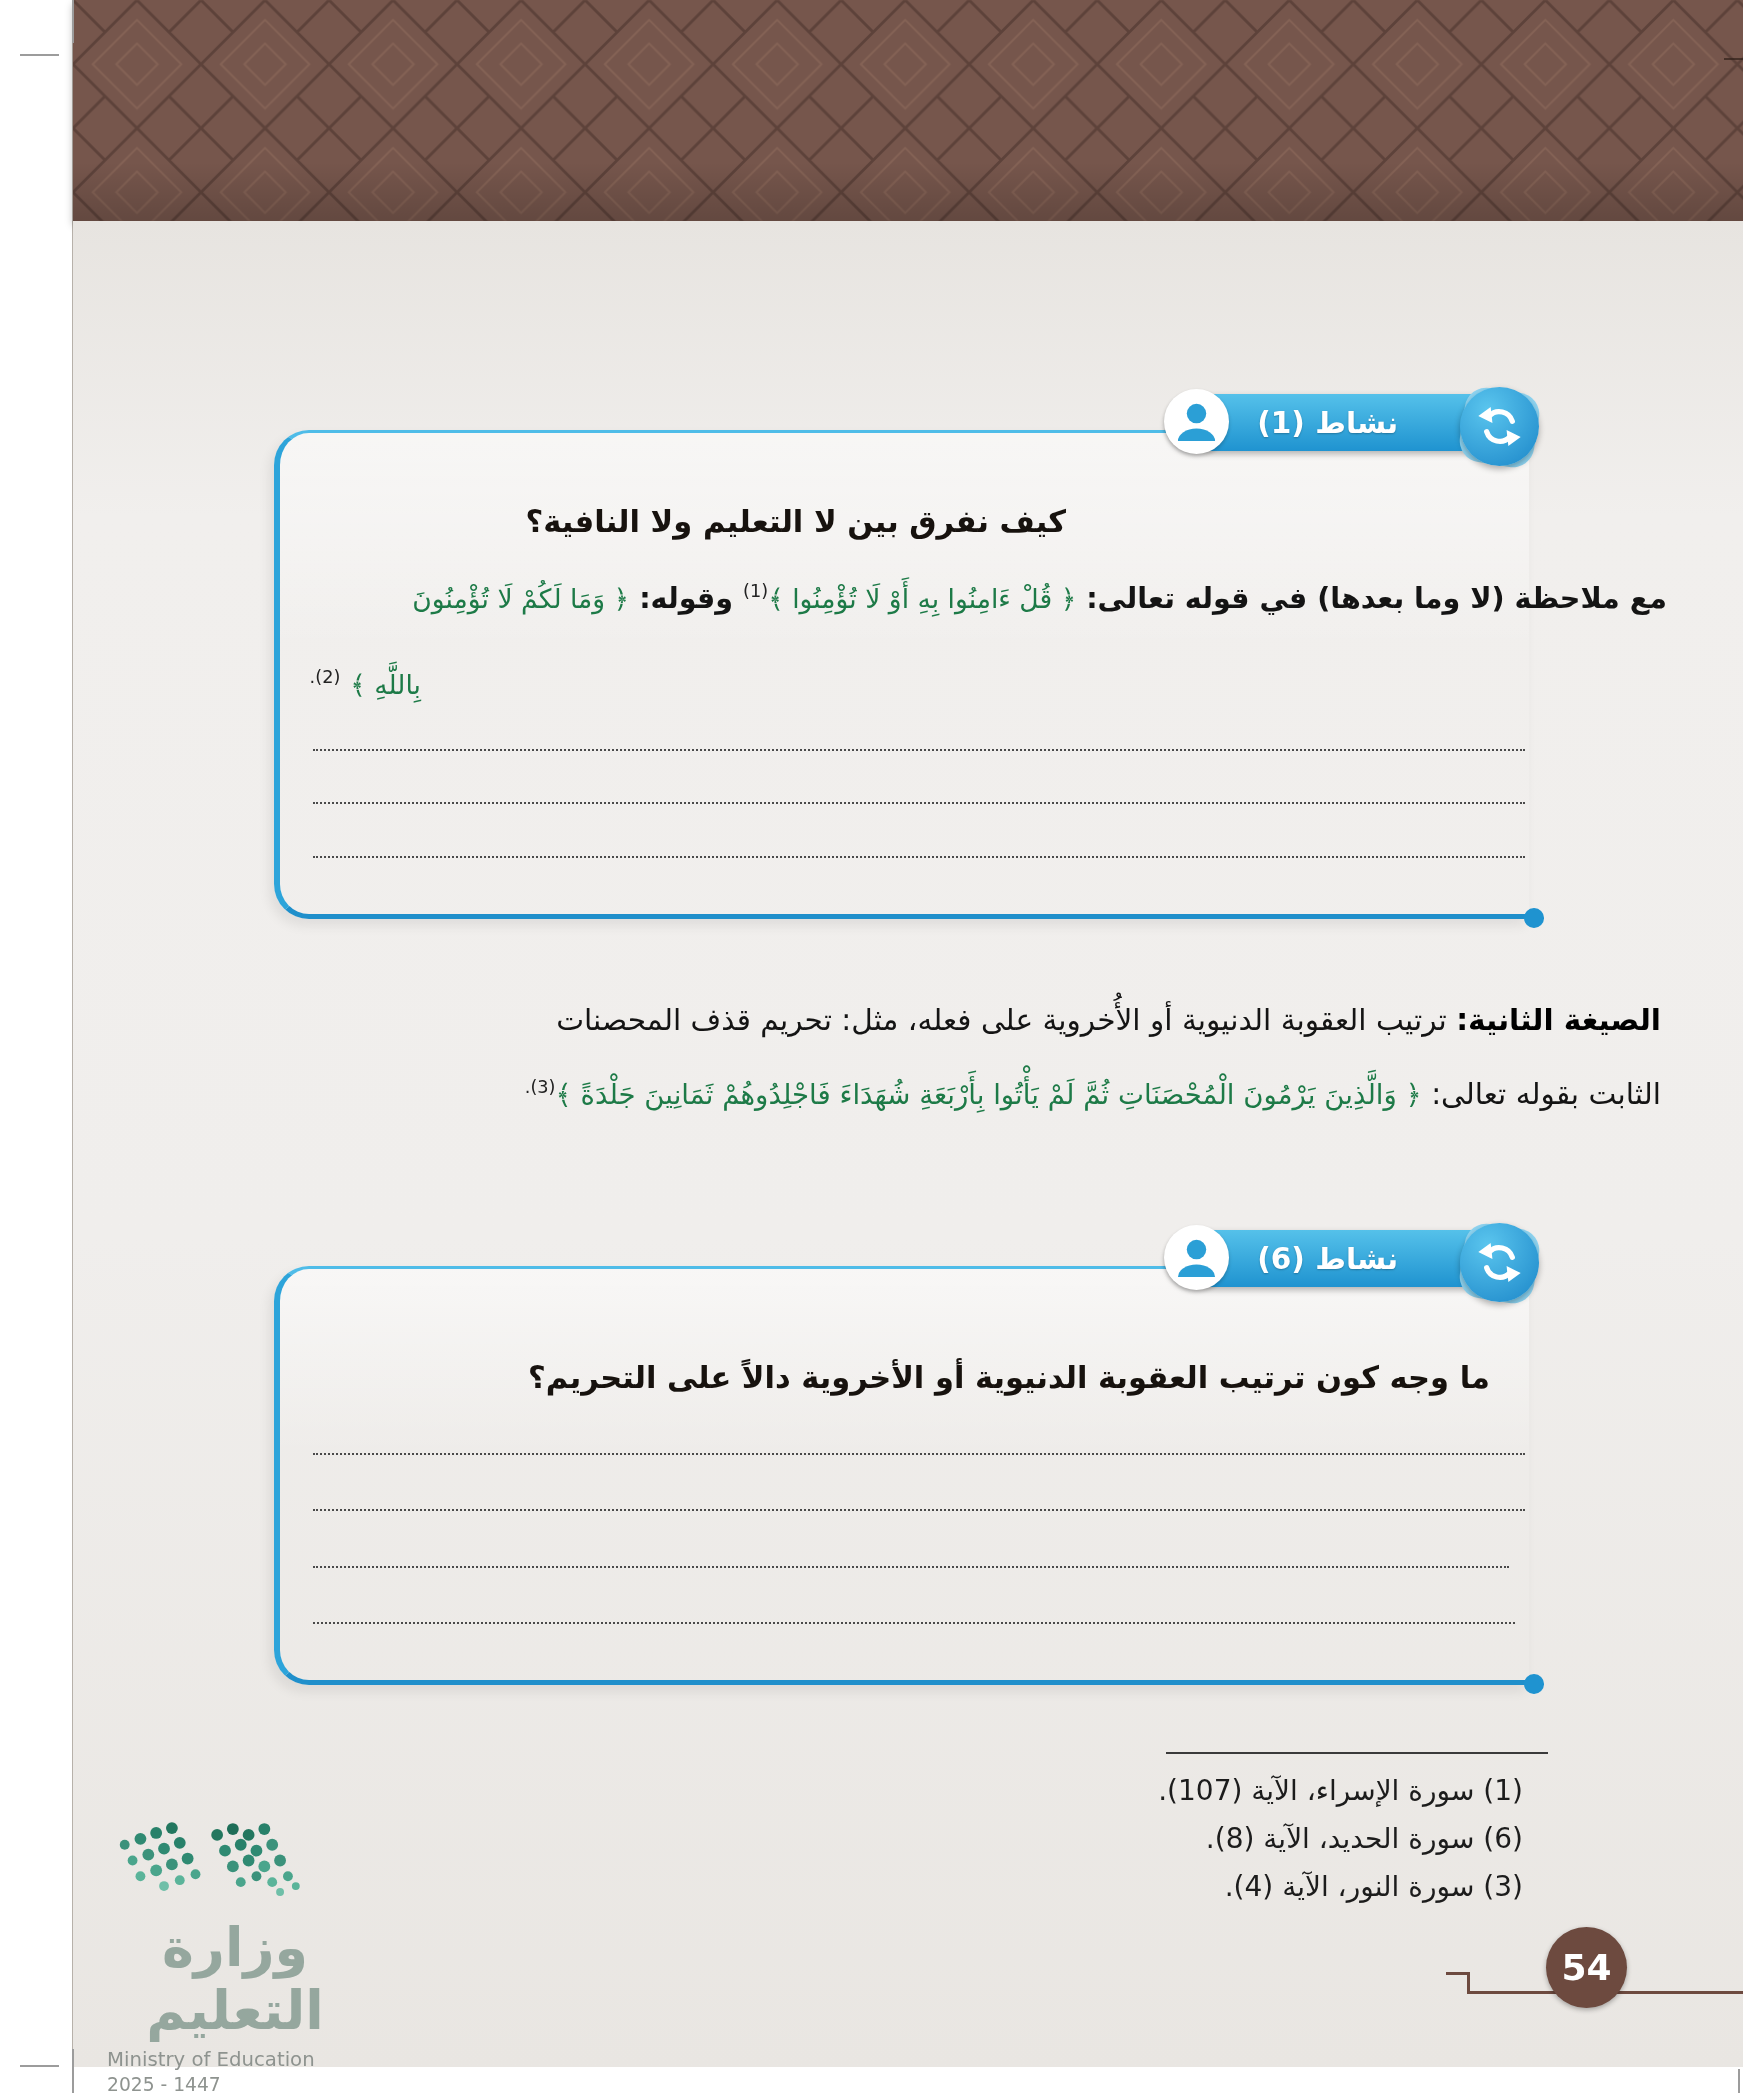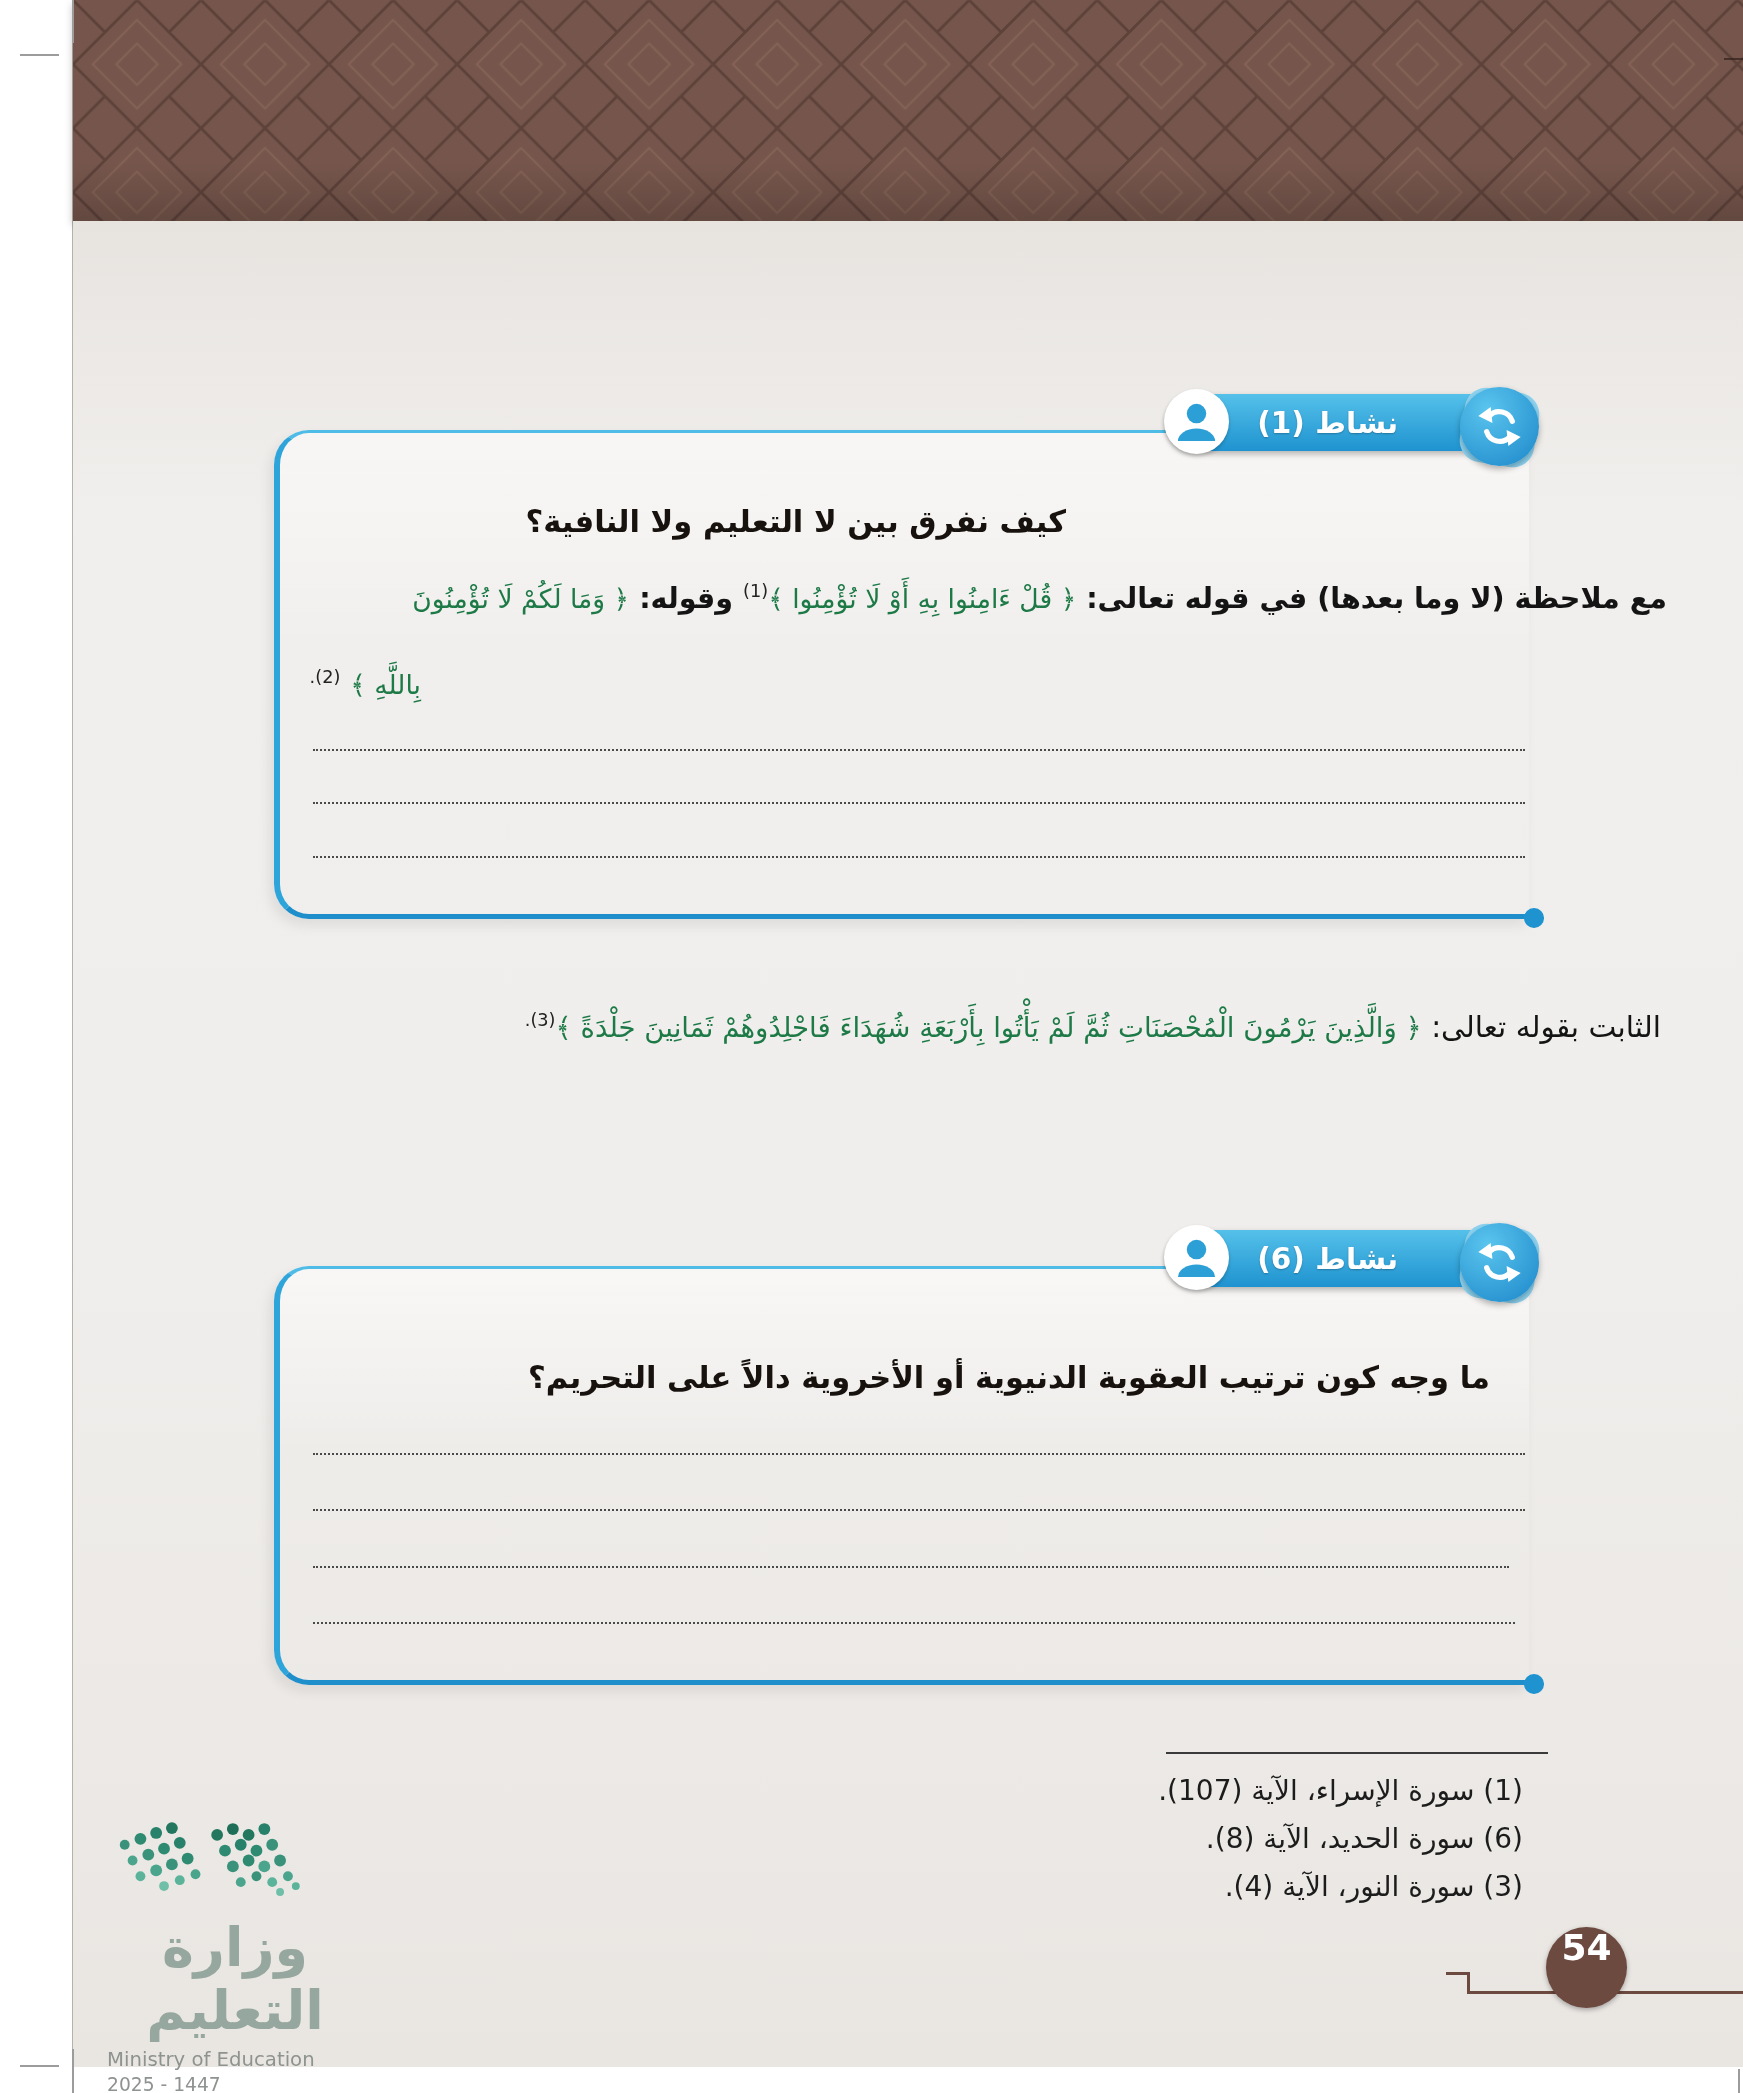--- a/index.html
+++ b/index.html
@@ -78,21 +78,21 @@
   #logo-ar{direction:rtl;text-align:center;font-size:54px;font-weight:bold;color:#95a79e;margin-top:5.9px;letter-spacing:1px;}
   #logo-en{font-size:19.7px;color:#8e938f;margin-top:5.9px;}
   #logo-year{font-size:18.7px;color:#8e938f;margin-top:3px;}
 
   
   .brline{background:#6d4a3f;}
   #pn-stub{left:1426px;top:1972px;width:23.6px;height:3px;}
   #pn-riser{left:1447px;top:1972px;width:3px;height:21.7px;}
   #pn-main{left:1447px;top:1991px;width:297px;height:3px;}
   #pn-circle{left:1526px;top:1927px;width:81px;height:81px;border-radius:50%;background:#6d4a3f;
-        color:#fff;font-size:36px;font-weight:bold;display:flex;justify-content:center;
+        color:#fff;font-size:36px;font-weight:bold;display:flex;align-items:center;justify-content:center;
         z-index:5;box-shadow:0 2px 4.9px rgba(0,0,0,.3);}
 </style>
 </head>
 <body>
 
 <div class="page">
 
   <div class="abs" id="vline"></div>
 
   <div class="abs" id="band">
@@ -156,20 +156,23 @@
       <span class="qr">بِاللَّهِ ﴾</span> <span class="ref">(2).</span>
     </div>
 
     <div class="dl" id="b1-dl1"></div>
     <div class="dl" id="b1-dl2"></div>
     <div class="dl" id="b1-dl3"></div>
     <div class="end-dot"></div>
   </section>
 
   <div class="abs" id="para">
+    <div>
+      <span class="ttl">الصيغة الثانية:</span><span> ترتيب العقوبة الدنيوية أو الأُخروية على فعله، مثل: تحريم قذف المحصنات</span>
+    </div>
     <div>
       <span>الثابت بقوله تعالى: </span><span class="qr">﴿ وَالَّذِينَ يَرْمُونَ الْمُحْصَنَاتِ ثُمَّ لَمْ يَأْتُوا بِأَرْبَعَةِ شُهَدَاءَ فَاجْلِدُوهُمْ ثَمَانِينَ جَلْدَةً ﴾</span><span class="ref">(3).</span>
     </div>
   </div>
 
   <section class="abs abox" id="box2">
     <div class="pill">
       <div class="person">
         <svg viewBox="0 0 60 60" width="53" height="53">
           <circle cx="30" cy="21" r="11" fill="#2b9fd6"></circle>

